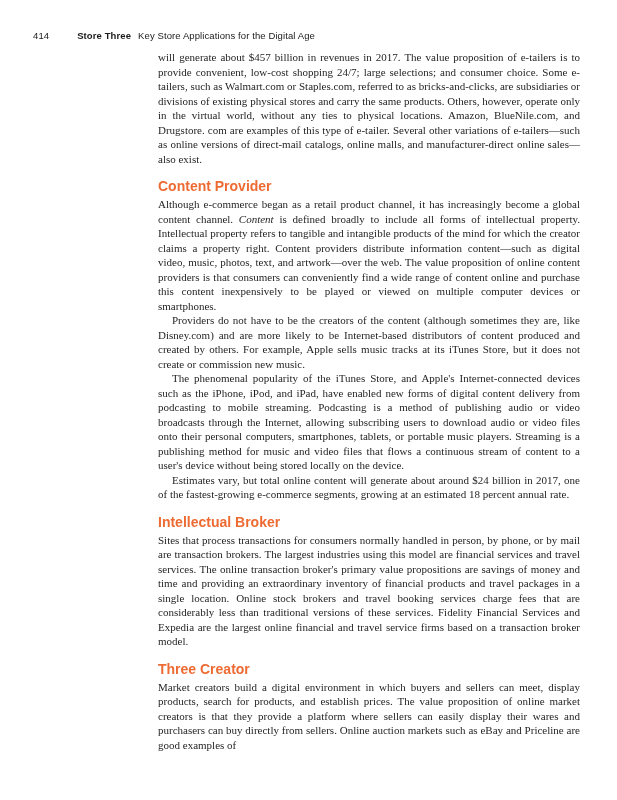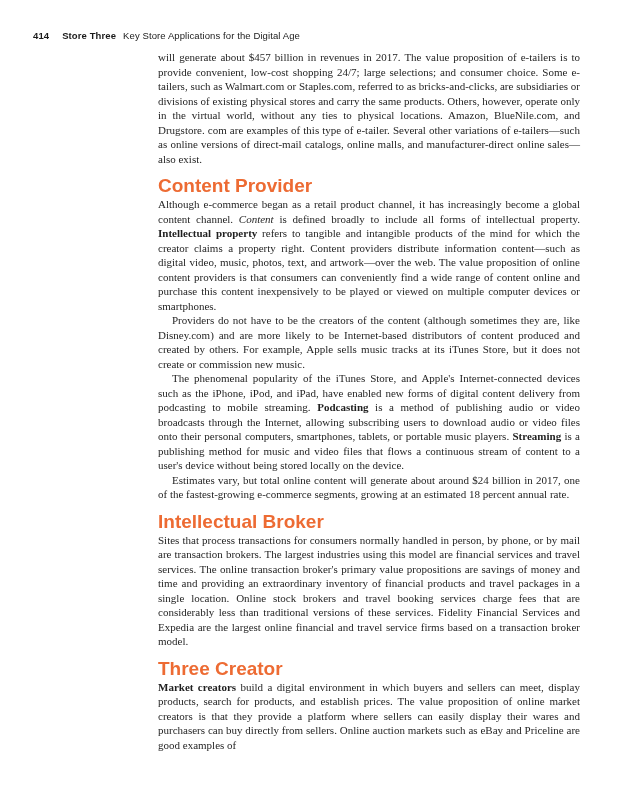--- a/index.html
+++ b/index.html
@@ -23,22 +23,22 @@
     position: absolute;
     left: 33px;
     top: 30px;
     font-family: "Liberation Sans", sans-serif;
     font-size: 9.5px;
     letter-spacing: 0.1px;
     color: #1a1a1a;
     white-space: nowrap;
   }
   .running-header .page-number {
-    font-weight: bold;
-    margin-right: 13px;
+    font-weight: normal;
+    margin-right: 28px;
   }
   .running-header .part-label {
     font-weight: bold;
     margin-right: 7px;
   }
   .running-header .part-title {
     font-weight: normal;
   }
   .text-column {
     position: absolute;
@@ -55,25 +55,25 @@
     text-justify: inter-word;
     hyphens: none;
   }
   .text-column p.body-paragraph.indented {
     text-indent: 14px;
   }
   .text-column h2.section-heading {
     margin: 12px 0 3px 0;
     font-family: "Liberation Sans", sans-serif;
     font-weight: bold;
-    font-size: 19px;
+    font-size: 14px;
     line-height: 16px;
     color: var(--heading-color, #ED6B33);
   }
-  .seg-b { font-weight: bold; }
+  .seg-b { font-weight: normal; }
   .seg-i { font-style: italic; }
 </style>
 </head>
 <body>
 
 <div class="page">
 
   <div class="running-header">
     <span class="page-number">414</span><span class="part-label">Store Three</span><span class="part-title">Key Store Applications for the Digital Age</span>
   </div>

